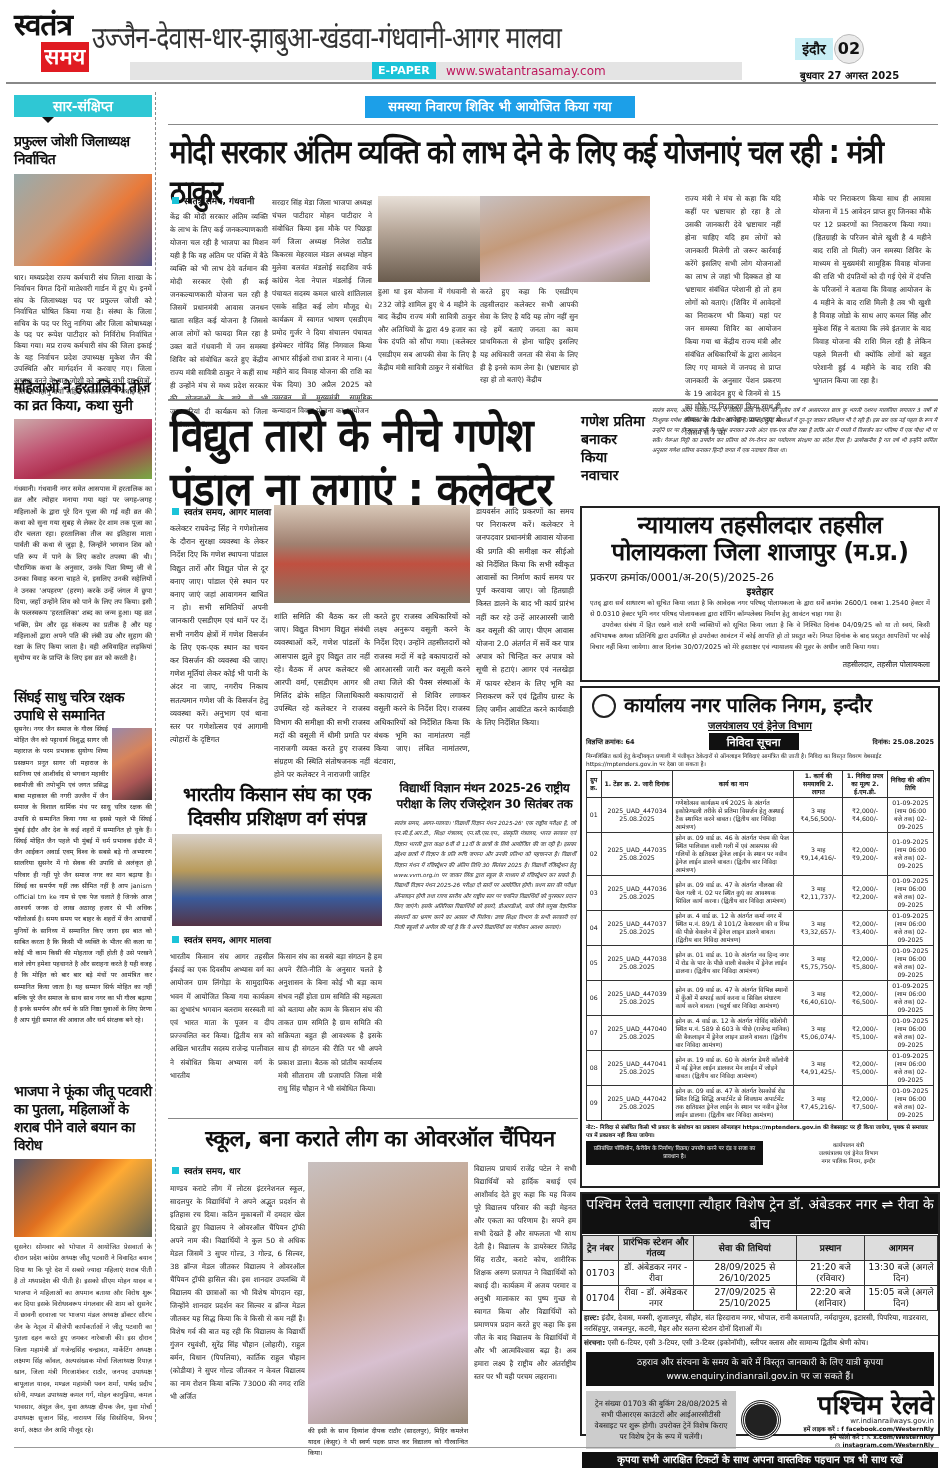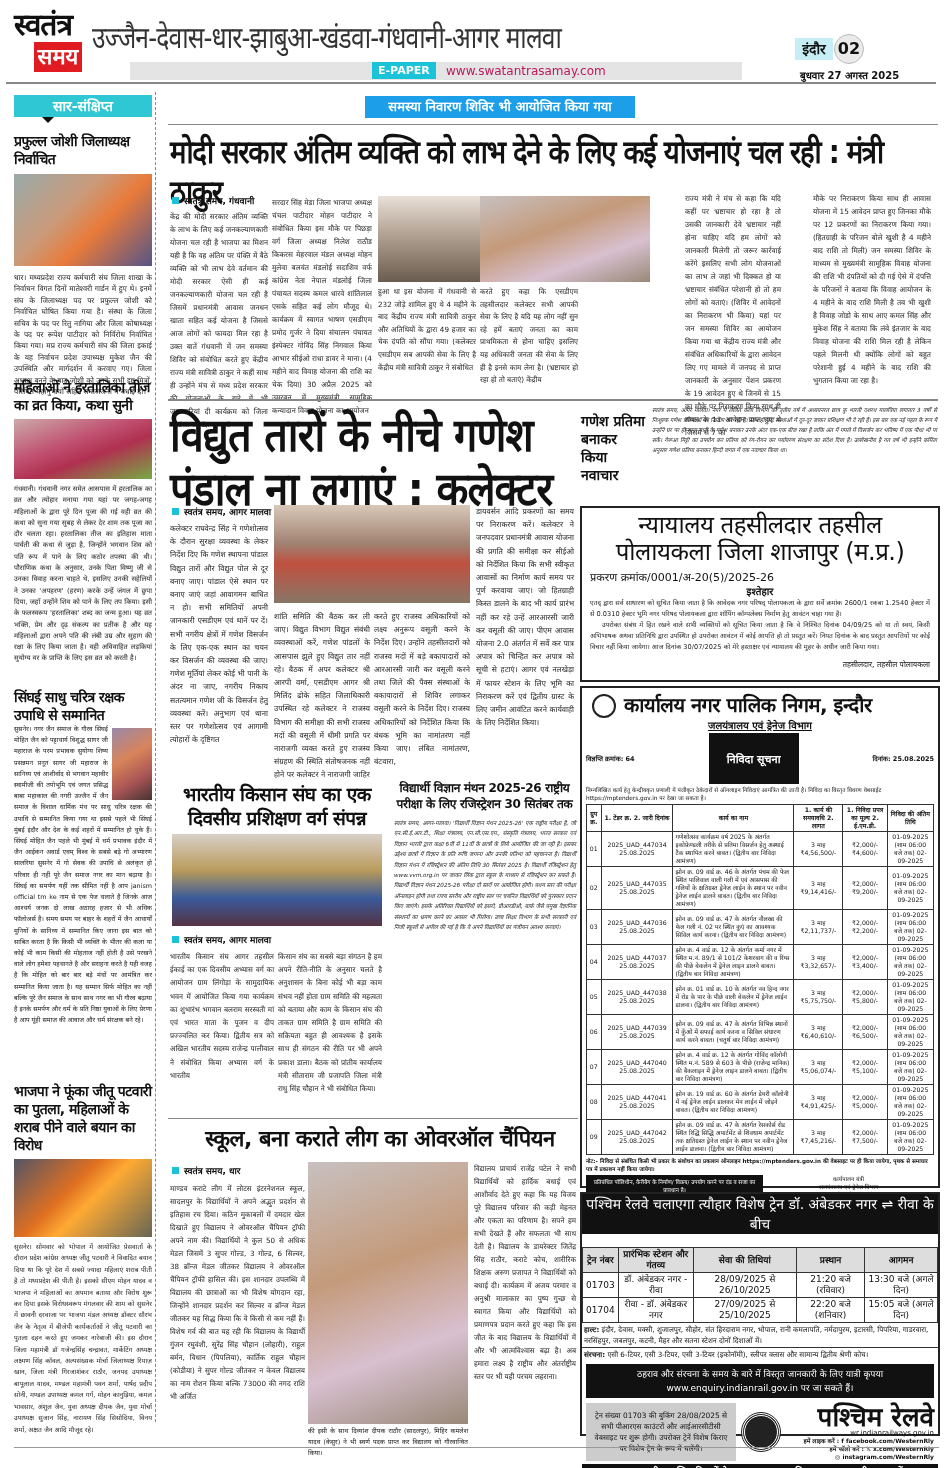--- a/index.html
+++ b/index.html
@@ -1,20 +1,20 @@
 <!DOCTYPE html>
 <html><head>
 <meta charset="utf-8">
 <style>
 *{box-sizing:border-box;margin:0;padding:0}
 body{width:945px;height:1468px;background:#fff;font-family:"DejaVu Sans",sans-serif;color:#111;position:relative;overflow:hidden}
 .abs{position:absolute}
 .masthead-logo{left:14px;top:8px;width:66px;height:68px}
 .logo-top{font-family:"DejaVu Serif",serif;font-weight:bold;font-size:30px;line-height:34px;color:#111;letter-spacing:-1px}
-.logo-bot{background:#e01b22;color:#fff;font-weight:bold;font-size:22px;text-align:center;width:48px;margin-left:20px;line-height:30px}
+.logo-bot{background:#e01b22;color:#fff;font-weight:bold;font-size:22px;text-align:center;width:48px;margin-left:27px;line-height:30px}
 .region{left:92px;top:16px;font-size:30px;font-family:"DejaVu Sans",sans-serif;color:#333;letter-spacing:-1px;transform:scaleX(0.82);transform-origin:left}
 .urlbar{left:130px;top:62px;width:612px;height:18px;background:#e4e4e4}
 .epaper{left:372px;top:62px;background:#1bc3d8;color:#fff;font-size:11px;padding:2px 6px;font-weight:bold}
 .url{left:446px;top:64px;font-size:12px;color:#be185d}
 .city{left:795px;top:38px;width:38px;height:22px;background:#c7eef5;font-size:14px;text-align:center;line-height:22px;font-weight:bold}
 .pageno{left:834px;top:34px;width:30px;height:30px;border-radius:50%;background:#eaeaea;border:1px solid #bbb;font-size:16px;font-weight:bold;text-align:center;line-height:28px}
 .date{left:800px;top:68px;font-size:10px;font-weight:bold}
 .topline{left:6px;top:82px;width:930px;height:2px;background:#888}
 .colsep{left:155px;top:92px;width:0;height:1330px;border-left:1px dashed #888}
 .sidehead{left:14px;top:95px;width:138px;height:22px;background:#2fc7d4;color:#fff;font-weight:bold;font-size:14px;text-align:center;line-height:22px}
@@ -106,37 +106,37 @@
 <div class="abs para" style="left:170px;top:522px;width:98px;font-size:7.6px;line-height:13.2px">कलेक्टर राघवेन्द्र सिंह ने गणेशोत्सव के दौरान सुरक्षा व्यवस्था के लेकर निर्देश दिए कि गणेश स्थापना पांडाल विद्युत तारों और विद्युत पोल से दूर बनाए जाए। पांडाल ऐसे स्थान पर बनाए जाएं जहां आवागमन बाधित न हो। सभी समितियों अपनी जानकारी एसडीएम एवं थानें पर दें। सभी नगरीय क्षेत्रों में गणेश विसर्जन के लिए एक-एक स्थान का चयन कर विसर्जन की व्यवस्था की जाए। गणेश मूर्तियां लेकर कोई भी पानी के अंदर ना जाए, नगरीय निकाय सतत्यमान गणेश जी के विसर्जन हेतु व्यवस्था करें। अनुभाग एवं थाना स्तर पर गणेशोत्सव एवं आगामी त्योहारों के दृष्टिगत</div>
 <div class="abs photo7" style="left:274px;top:505px;width:196px;height:98px"></div>
 <div class="abs para" style="left:274px;top:610px;width:96px;font-size:7.6px;line-height:13.2px">शांति समिति की बैठक कर ली जाए। विद्युत विभाग विद्युत संबंधी व्यवस्थाओं करें, गणेश पांडलों के आसपास झुले हुए विद्युत तार नहीं रहे। बैठक में अपर कलेक्टर श्री आरपी वर्मा, एसडीएम आगर श्री मिलिंद ढोके सहित जिलाधिकारी उपस्थित रहे कलेक्टर ने राजस्व विभाग की समीक्षा की सभी राजस्व मदों की वसूली में धीमी प्रगति पर नाराजगी व्यक्त करते हुए राजस्व संग्रहण की स्थिति संतोषजनक नहीं होने पर कलेक्टर ने नाराजगी जाहिर</div>
 <div class="abs para" style="left:374px;top:610px;width:96px;font-size:7.6px;line-height:13.2px">करते हुए राजस्व अधिकारियों को लक्ष्य अनुरूप वसूली करने के निर्देश दिए। उन्होंने तहसीलदारों को राजस्व मदों में बड़े बकायादारों को आरआरसी जारी कर वसूली करने तथा जिले की पैक्स संस्थाओं के बकायादारों से शिविर लगाकर वसूली करने के निर्देश दिए। राजस्व अधिकारियों को निर्देशित किया कि बंधक भूमि का नामांतरण नहीं किया जाए। लंबित नामांतरण, बंटवारा,</div>
 <div class="abs para" style="left:476px;top:505px;width:98px;font-size:7.6px;line-height:13.2px">डायवर्सन आदि प्रकरणों का समय पर निराकरण करें। कलेक्टर ने जनपदवार प्रधानमंत्री आवास योजना की प्रगति की समीक्षा कर सीईओ को निर्देशित किया कि सभी स्वीकृत आवासों का निर्माण कार्य समय पर पूर्ण करवाया जाए। जो हितग्राही किस्त डालने के बाद भी कार्य प्रारंभ नहीं कर रहे उन्हें आरआरसी जारी कर वसूली की जाए। पीएम आवास योजना 2.0 अंतर्गत में सर्वे कर पात्र अपात्र को चिन्हित कर अपात्र को सूची से हटाएं। आगर एवं नलखेड़ा में फायर स्टेशन के लिए भूमि का निराकरण करें एवं द्वितीय ग्रास्ट के लिए जमीन आवंटित करने कार्यवाही के लिए निर्देशित किया।</div>
 
 <div class="abs" style="left:581px;top:412px;width:66px;font-weight:bold;font-size:14px;line-height:18px">गणेश प्रतिमा बनाकर किया नवाचार</div>
 <div class="abs para" style="left:652px;top:405px;width:285px;font-size:5.6px;line-height:10px;font-style:italic">स्वतंत्र समय, आगर मालवा। नगर में ललित कला विभाग की तृतीय वर्ष में अध्ययनरत छात्र कु भारती दशरथ मालविया लगातार 3 वर्षों से निःशुल्क गणेश प्रतिमाओं का निर्माण कर रही है। साथ ही कई संस्थाओं में दूर-दूर जाकर प्रशिक्षण भी दे रही हैं। इस बार एक नई पहल के रूप में उन्होंने घर पर ही सादा माटी के गणेश बनाकर उनके अंदर एक-एक बीज रखा है ताकि अंत में गमले में विसर्जन कर भविष्य में एक पौधा भी पा सकें। गेरूआ मिट्टी का उपयोग कर प्रतिमा को रंग-रोगन कर पर्यावरण संरक्षण का संदेश दिया है। उल्लेखनीय है गत वर्ष भी इन्होंने कर्मिता अनुसार गणेश प्रतिमा बनाकर हिन्दी जगत में एक नवाचार किया था।</div>
 
 <div class="abs box" style="left:580px;top:506px;width:360px;height:176px;padding:4px 8px">
-  <div style="font-weight:400;font-size:24px;line-height:27px;text-align:center;letter-spacing:-0.5px">न्यायालय तहसीलदार तहसील पोलायकला जिला शाजापुर (म.प्र.)</div>
+  <div style="font-weight:700;font-size:24px;line-height:27px;text-align:center;letter-spacing:-0.5px">न्यायालय तहसीलदार तहसील पोलायकला जिला शाजापुर (म.प्र.)</div>
   <div style="font-size:11px;margin-top:3px">प्रकरण क्रमांक/0001/अ-20(5)/2025-26</div>
   <div style="font-weight:bold;font-size:10px;text-align:center">इश्तेहार</div>
   <div class="para" style="font-size:6.6px;line-height:11px">एतद् द्वारा सर्व साधारण को सूचित किया जाता है कि आवेदक नगर परिषद् पोलायकला के द्वारा सर्वे क्रमांक 2600/1 रकबा 1.2540 हेक्टर में से 0.0310 हेक्टर भूमि नगर परिषद पोलायकला द्वारा शॉपिंग कॉम्पलेक्स निर्माण हेतु आवंटन चाहा गया है।</div>
   <div class="para" style="font-size:6.6px;line-height:11px;text-indent:12px">उपरोक्त संबंध में हित रखने वाले सभी व्यक्तियों को सूचित किया जाता है कि वे निश्चित दिनांक 04/09/25 को या तो स्वयं, किसी अभिभाषक अथवा प्रतिनिधि द्वारा उपस्थित हो उपरोक्त आवंटन में कोई आपत्ति हो तो प्रस्तुत करें। नियत दिनांक के बाद प्रस्तुत आपत्तियों पर कोई विचार नहीं किया जायेगा। आज दिनांक 30/07/2025 को मेरे हस्ताक्षर एवं न्यायालय की मुहर के अधीन जारी किया गया।</div>
   <div style="font-size:7.5px;text-align:right;margin-top:6px">तहसीलदार, तहसील पोलायकला</div>
 </div>
 
 <div class="abs box" style="left:580px;top:686px;width:360px;height:502px;padding:3px 4px">
   <div style="display:flex;align-items:center">
     <div style="width:24px;height:24px;border:2px solid #222;border-radius:50%;margin:2px 8px 0 6px"></div>
     <div style="font-weight:900;font-size:20px;letter-spacing:-0.5px">कार्यालय नगर पालिक निगम, इन्दौर</div>
   </div>
   <div style="text-align:center;font-weight:bold;font-size:10px;text-decoration:underline">जलयंत्रालय एवं ड्रेनेज विभाग</div>
   <div style="display:flex;justify-content:space-between;align-items:center;font-size:6.5px;font-weight:bold;margin-top:1px">
     <span>विज्ञप्ति क्रमांक: 64</span>
-    <span class="th" style="font-size:11px;padding:18px 18px">निविदा सूचना</span>
+    <span class="th" style="font-size:11px;padding:1px 18px">निविदा सूचना</span>
     <span>दिनांक: 25.08.2025</span>
   </div>
   <div style="font-size:5.8px;line-height:8px;margin:2px 0">निम्नलिखित कार्य हेतु केन्द्रीयकृत प्रणाली में पंजीकृत ठेकेदारों से ऑनलाइन निविदाएं आमंत्रित की जाती है। निविदा का विस्तृत विवरण वेबसाईट https://mptenders.gov.in पर देखा जा सकता है।</div>
   <table class="tender" style="width:100%">
     <thead>
         <tr id="tender-head">
           <th>ग्रुप क्र.</th>
           <th>1. टेंडर क्र. 2. जारी दिनांक</th>
           <th>कार्य का नाम</th>
           <th>1. कार्य की समयावधि 2. लागत</th>
@@ -242,21 +242,21 @@
 
 <div class="abs" style="left:180px;top:1122px;width:400px;font-size:22px;font-weight:bold;text-align:center;letter-spacing:-0.5px">स्कूल, बना कराते लीग का ओवरऑल चैंपियन</div>
 <div class="abs byline" style="left:172px;top:1164px">स्वतंत्र समय, धार</div>
 <div class="abs para" style="left:170px;top:1182px;width:135px;font-size:7.2px;line-height:13px">माण्डव कराटे लीग में लोटस इंटरनेशनल स्कूल, सादलपुर के विद्यार्थियों ने अपने अद्भुत प्रदर्शन से इतिहास रच दिया। कठिन मुकाबलों में दमदार खेल दिखाते हुए विद्यालय ने ओवरऑल चैंपियन ट्रॉफी अपने नाम की। विद्यार्थियों ने कुल 50 से अधिक मेडल जिसमें 3 सुपर गोल्ड, 3 गोल्ड, 6 सिल्वर, 38 ब्रॉन्ज मेडल जीतकर विद्यालय ने ओवरऑल चैंपियन ट्रॉफी हासिल की। इस शानदार उपलब्धि में विद्यालय की छात्राओं का भी विशेष योगदान रहा, जिन्होंने शानदार प्रदर्शन कर सिल्वर व ब्रॉन्ज मेडल जीतकर यह सिद्ध किया कि वे किसी से कम नहीं हैं। विशेष गर्व की बात यह रही कि विद्यालय के विद्यार्थी गुंजन रघुवंशी, सुरेंद्र सिंह चौहान (लोहारी), राहुल बर्मन, विधान (पिपलिया), कार्तिक राहुल चौहान (कोडीया) ने सुपर गोल्ड जीतकर न केवल विद्यालय का नाम रोशन किया बल्कि 73000 की नगद राशि भी अर्जित</div>
 <div class="abs photo6" style="left:308px;top:1162px;width:160px;height:262px"></div>
 <div class="abs para" style="left:308px;top:1426px;width:160px;font-size:6.4px;line-height:11px">की इसी के साथ दिव्यांश दीपक राठौर (सादलपुर), मिहिर कमलेश यादव (केसुर) ने भी स्वर्ण पदक प्राप्त कर विद्यालय को गौरवान्वित किया।</div>
 <div class="abs para" style="left:474px;top:1162px;width:102px;font-size:7.2px;line-height:13px">विद्यालय प्राचार्य राजेंद्र पटेल ने सभी विद्यार्थियों को हार्दिक बधाई एवं आशीर्वाद देते हुए कहा कि यह विजय पूरे विद्यालय परिवार की कड़ी मेहनत और एकता का परिणाम है। सपने हम सभी देखते हैं और सफलता भी साथ देती है। विद्यालय के डायरेक्टर जितेंद्र सिंह राठौर, कराटे कोच, शारीरिक शिक्षक अरुण प्रजापत ने विद्यार्थियों को बधाई दी। कार्यक्रम में अजय परमार व अनुश्री मालाकार का पुष्प गुच्छ से स्वागत किया और विद्यार्थियों को प्रमाणपत्र प्रदान करते हुए कहा कि इस जीत के बाद विद्यालय के विद्यार्थियों में और भी आत्मविश्वास बढ़ा है। अब हमारा लक्ष्य है राष्ट्रीय और अंतर्राष्ट्रीय स्तर पर भी यही परचम लहराना।</div>
 
 <div class="abs box" style="left:580px;top:1192px;width:360px;height:244px">
   <div class="th" style="font-size:14px;line-height:20px;text-align:center;font-weight:normal">पश्चिम रेलवे चलाएगा त्यौहार विशेष ट्रेन डॉ. अंबेडकर नगर ⇌ रीवा के बीच</div>
-  <table class="rly" style="width:100%;margin-top:13px">
+  <table class="rly" style="width:100%;margin-top:1px">
     <thead>
         <tr id="rly-head">
           <th>ट्रेन नंबर</th>
           <th>प्रारंभिक स्टेशन और गंतव्य</th>
           <th>सेवा की तिथियां</th>
           <th>प्रस्थान</th>
           <th>आगमन</th>
         </tr>
       </thead>
     <tbody id="rly-body">

